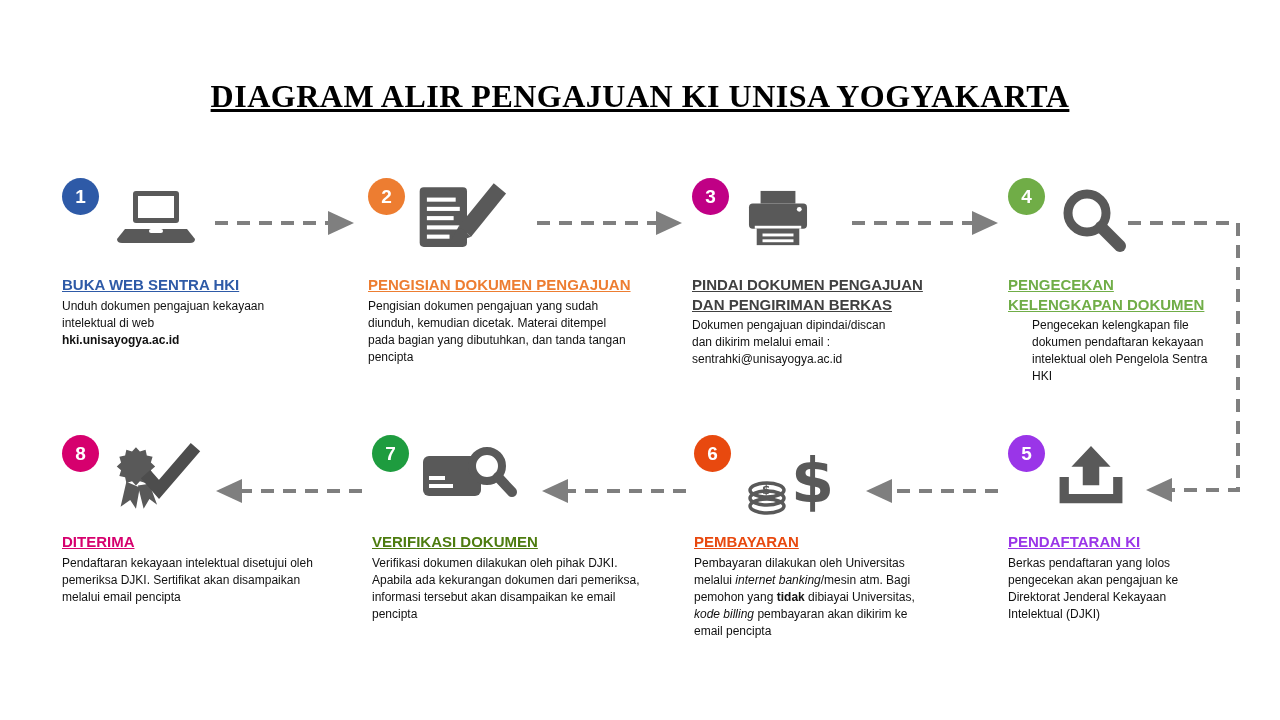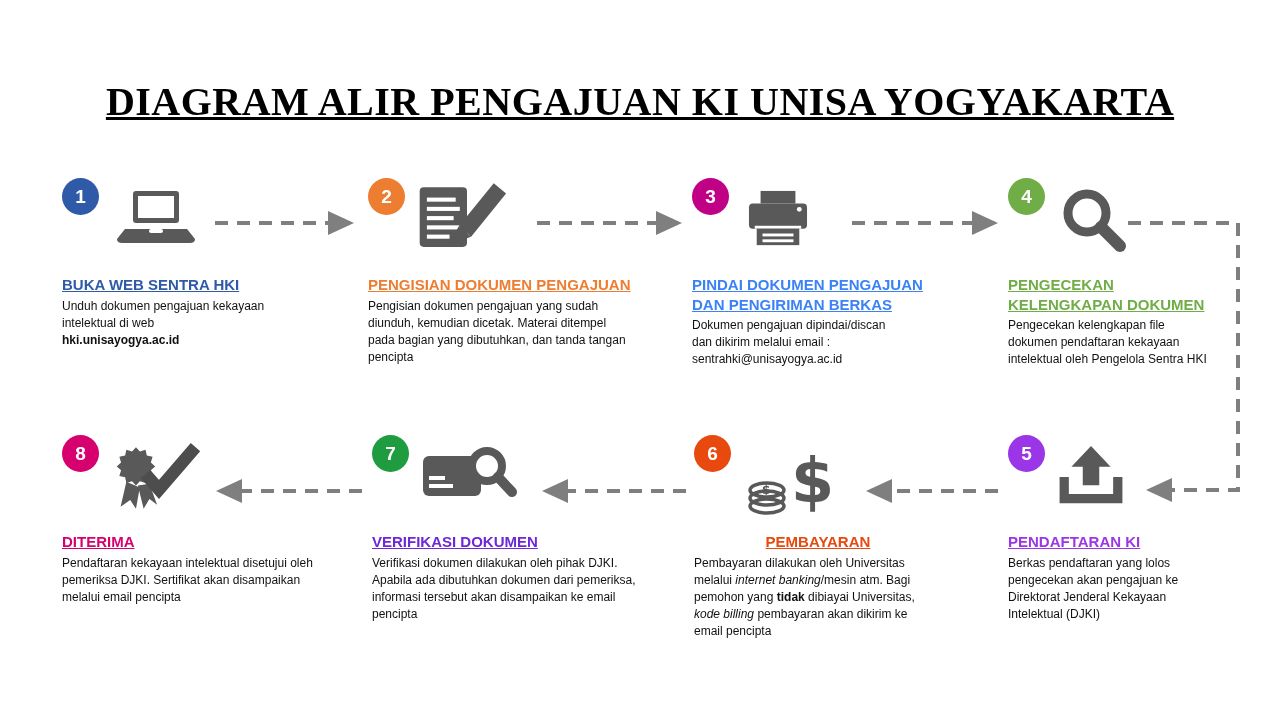--- a/index.html
+++ b/index.html
@@ -1,19 +1,19 @@
 <!DOCTYPE html>
 <html><head>
 <meta charset="utf-8">
 <style>
   html,body{margin:0;padding:0;background:#fff;}
   .canvas{position:relative;width:1280px;height:720px;background:#ffffff;
           font-family:"Liberation Sans",sans-serif;overflow:hidden;}
   .title{position:absolute;top:78px;left:0;width:100%;text-align:center;
-         font-family:"Liberation Serif",serif;font-weight:bold;font-size:40px;
+         font-family:"Liberation Serif",serif;font-weight:bold;font-size:32px;
          color:#000;text-decoration:underline;text-decoration-thickness:3px;letter-spacing:.5px;}
   .step{position:absolute;}
   .step-top{display:flex;align-items:flex-start;gap:12px;height:92px;}
   .badge{width:37px;height:37px;border-radius:50%;flex:0 0 auto;margin-top:3px;
          color:#fff;font-weight:bold;font-size:19px;display:flex;align-items:center;justify-content:center;}
   .icon{flex:0 0 auto;line-height:0;}
   .step-heading{font-weight:bold;font-size:15px;line-height:1.3;margin:8px 0 3px;
                 text-decoration:underline;}
   .step-body{font-size:12px;line-height:1.42;color:#111;}
   .arrows{position:absolute;left:0;top:0;pointer-events:none;}
@@ -86,36 +86,36 @@
           <rect x="20" y="2" width="36" height="13" fill="#595959"></rect>
           <rect x="8" y="15" width="60" height="26" rx="4" fill="#595959"></rect>
           <circle cx="60" cy="21" r="2.5" fill="#fff"></circle>
           <rect x="14" y="38" width="48" height="3" fill="#fff"></rect>
           <rect x="16" y="41" width="44" height="17" fill="#595959"></rect>
           <rect x="22" y="46" width="32" height="3" fill="#fff"></rect>
           <rect x="22" y="52" width="32" height="3" fill="#fff"></rect>
         </svg>
       </div>
     </div>
-    <div class="step-heading" style="color: #3b82f6;">PINDAI DOKUMEN PENGAJUAN DAN PENGIRIMAN BERKAS</div>
+    <div class="step-heading" style="color: #404040;">PINDAI DOKUMEN PENGAJUAN DAN PENGIRIMAN BERKAS</div>
     <div class="step-body" style="max-width:208px;"><span>Dokumen pengajuan dipindai/discan dan dikirim melalui email :</span><div style="font-weight: 400;">sentrahki@unisayogya.ac.id</div></div>
   </div>
 
   <div class="step" style="left:1008px;top:175px;width:208px;">
     <div class="step-top">
       <div class="badge" style="background: rgb(112, 173, 71);">4</div>
       <div class="icon" style="margin-top:10px;">
         <svg width="74" height="74" viewBox="0 0 74 74">
           <circle cx="30" cy="28" r="19" fill="none" stroke="#595959" stroke-width="9"></circle>
           <line x1="44" y1="42" x2="63" y2="61" stroke="#595959" stroke-width="12" stroke-linecap="round"></line>
         </svg>
       </div>
     </div>
     <div class="step-heading" style="color: rgb(112, 173, 71);">PENGECEKAN KELENGKAPAN DOKUMEN</div>
-    <div class="step-body" style="max-width:205px;"><span>Pengecekan kelengkapan file dokumen pendaftaran kekayaan intelektual oleh Pengelola Sentra HKI</span></div>
+    <div class="step-body" style="max-width:205px;margin-left:24px;"><span>Pengecekan kelengkapan file dokumen pendaftaran kekayaan intelektual oleh Pengelola Sentra HKI</span></div>
   </div>
 
   <div class="step" style="left:1008px;top:432px;width:235px;">
     <div class="step-top">
       <div class="badge" style="background: rgb(154, 53, 232);">5</div>
       <div class="icon" style="margin-top:12px;">
         <svg width="68" height="64" viewBox="0 0 66 62">
           <path d="M33 2 L52 22 H41 V40 H25 V22 H14 Z" fill="#595959"></path>
           <path d="M7 32 V53 H59 V32" fill="none" stroke="#595959" stroke-width="9"></path>
         </svg>
@@ -131,39 +131,39 @@
       <div class="icon" style="margin-top:16px;">
         <svg width="92" height="68" viewBox="0 0 92 68">
           <text x="48" y="54" font-family="DejaVu Sans, sans-serif" font-size="62" font-weight="bold" fill="#595959">$</text>
           <ellipse cx="24" cy="42" rx="17" ry="7" fill="none" stroke="#595959" stroke-width="3.5"></ellipse>
           <ellipse cx="24" cy="50" rx="17" ry="7" fill="none" stroke="#595959" stroke-width="3.5"></ellipse>
           <ellipse cx="24" cy="58" rx="17" ry="7" fill="none" stroke="#595959" stroke-width="3.5"></ellipse>
           <text x="19" y="46" font-family="DejaVu Sans, sans-serif" font-size="12" font-weight="bold" fill="#595959">$</text>
         </svg>
       </div>
     </div>
-    <div class="step-heading" style="color: rgb(232, 73, 15); text-align: center;">PEMBAYARAN</div>
+    <div class="step-heading" style="color: rgb(232, 73, 15);">PEMBAYARAN</div>
     <div class="step-body" style="max-width:242px;"><span>Pembayaran dilakukan oleh Universitas melalui </span><span style="font-style: italic;">internet banking</span><span>/mesin atm. Bagi pemohon yang </span><span style="font-weight: 700;">tidak</span><span> dibiayai Universitas, </span><span style="font-style: italic;">kode billing</span><span> pembayaran akan dikirim ke email pencipta</span></div>
   </div>
 
   <div class="step" style="left:372px;top:432px;width:275px;">
     <div class="step-top">
       <div class="badge" style="background: rgb(30, 156, 63);">7</div>
       <div class="icon" style="margin-top:10px;">
         <svg width="96" height="64" viewBox="0 0 96 64">
           <rect x="2" y="14" width="58" height="40" rx="6" fill="#595959"></rect>
           <rect x="8" y="34" width="16" height="4" fill="#fff"></rect>
           <rect x="8" y="42" width="24" height="4" fill="#fff"></rect>
           <circle cx="66" cy="24" r="15" fill="#fff" stroke="#595959" stroke-width="8"></circle>
           <line x1="77" y1="35" x2="91" y2="50" stroke="#595959" stroke-width="10" stroke-linecap="round"></line>
         </svg>
       </div>
     </div>
-    <div class="step-heading" style="color: #6d28d9;">VERIFIKASI DOKUMEN</div>
-    <div class="step-body" style="max-width:272px;"><span>Verifikasi dokumen dilakukan oleh pihak DJKI. Apabila ada dibutuhkan dokumen dari pemeriksa, informasi tersebut akan disampaikan ke email pencipta</span></div>
+    <div class="step-heading" style="color: #4d7c0f;">VERIFIKASI DOKUMEN</div>
+    <div class="step-body" style="max-width:272px;"><span>Verifikasi dokumen dilakukan oleh pihak DJKI. Apabila ada kekurangan dokumen dari pemeriksa, informasi tersebut akan disampaikan ke email pencipta</span></div>
   </div>
 
   <div class="step" style="left:62px;top:432px;width:258px;">
     <div class="step-top">
       <div class="badge" style="background: rgb(214, 0, 110);">8</div>
       <div class="icon" style="margin-top:6px;">
         <svg width="96" height="76" viewBox="0 0 100 76">
           <polygon fill="#595959" points="46,28 41.5,32.1 43.3,38 37.3,39.3 36,45.3 30.1,43.5 26,48 21.9,43.5 16,45.3 14.7,39.3 8.7,38 10.5,32.1 6,28 10.5,23.9 8.7,18 14.7,16.7 16,10.7 21.9,12.5 26,8 30.1,12.5 36,10.7 37.3,16.7 43.3,18 41.5,23.9"></polygon>
           <polygon fill="#595959" points="16,44 10,70 20,63 26,72 30,50"></polygon>
           <polygon fill="#595959" points="28,48 34,72 40,62 48,68 40,46"></polygon>

